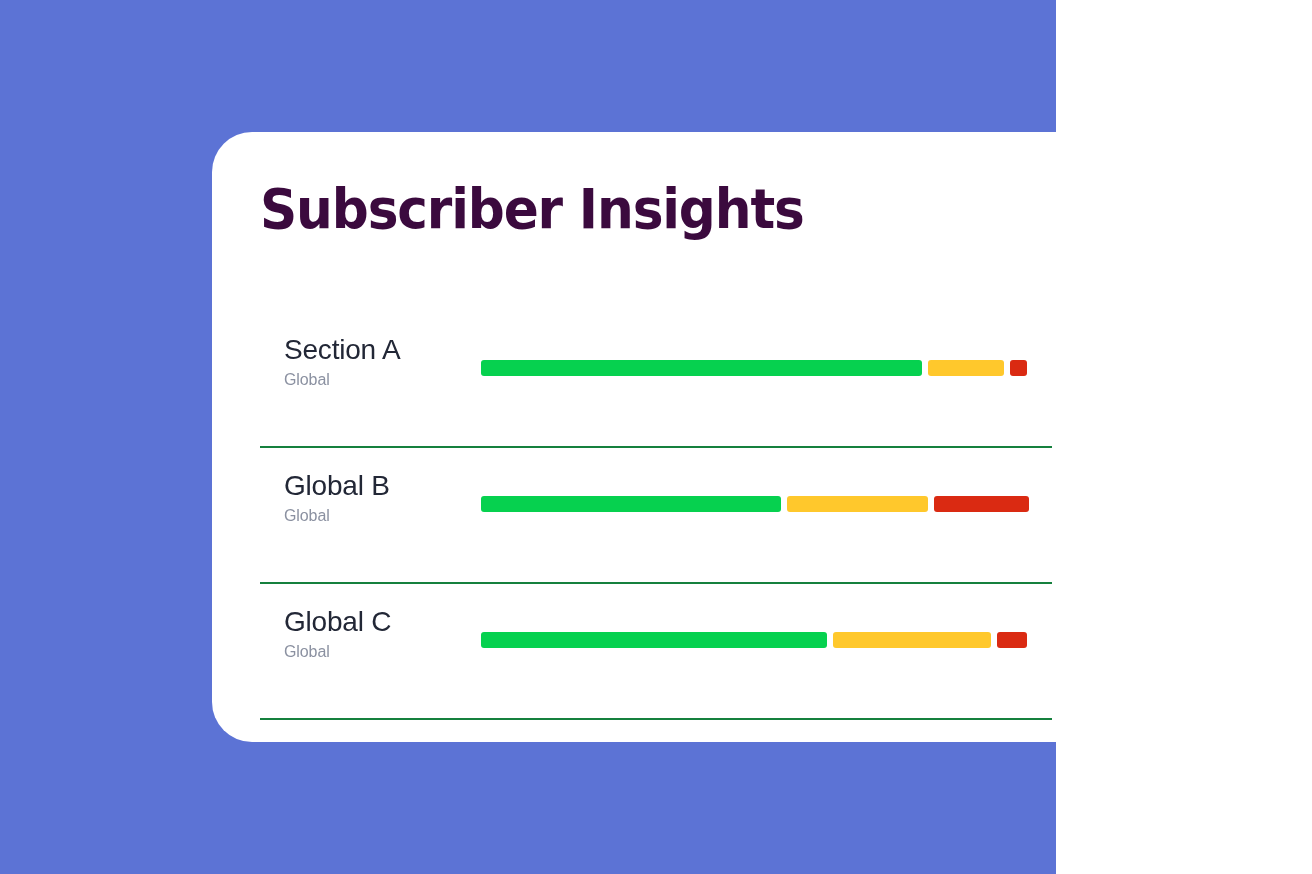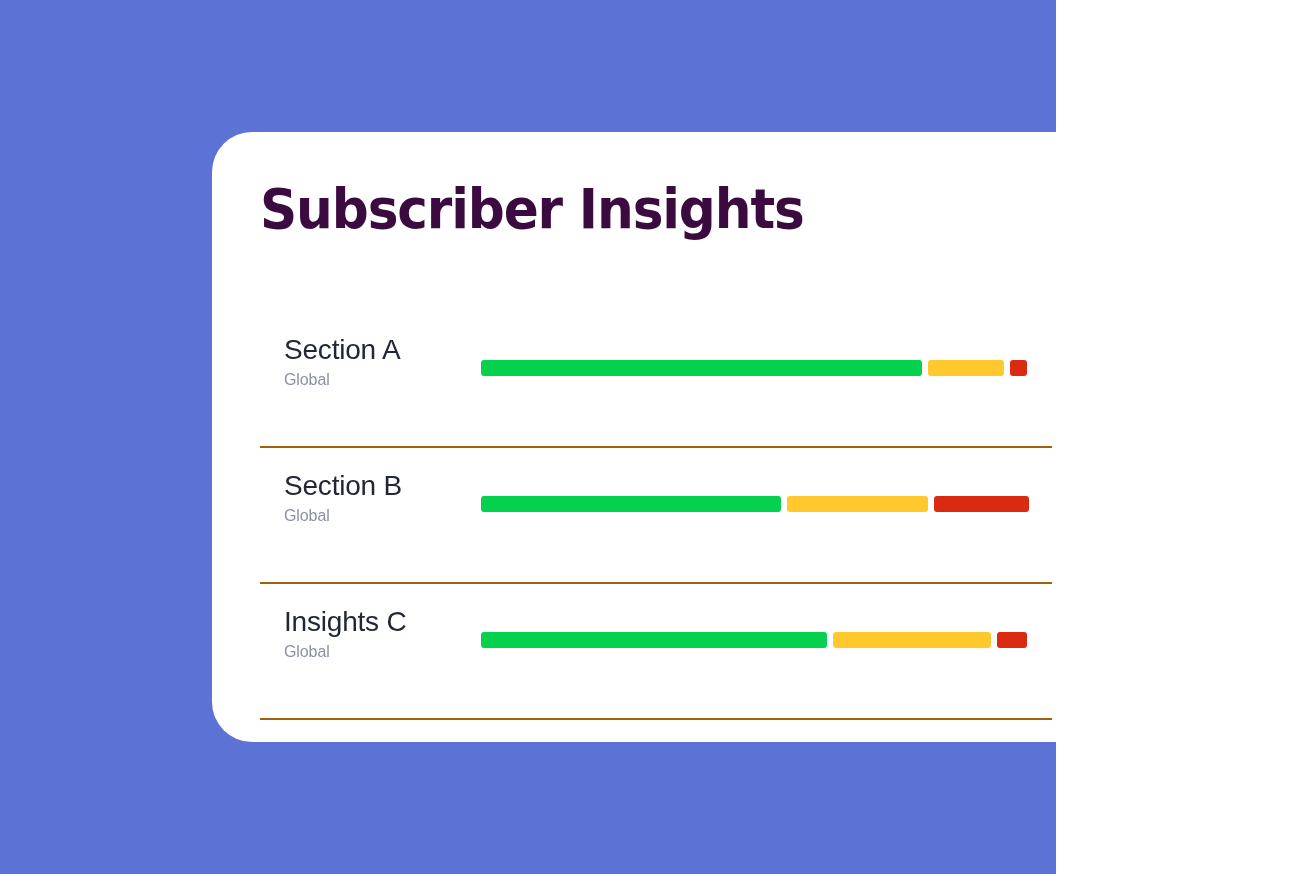--- a/index.html
+++ b/index.html
@@ -52,21 +52,21 @@
   #rows {
     position: absolute;
     left: 48px;
     top: 180px;
     width: 792px;
   }
   .row {
     position: relative;
     height: 136px;
     box-sizing: border-box;
-    border-bottom: 2px solid #a16207;
+    border-bottom: 2px solid #15803d;
   }
   .row-labels {
     position: absolute;
     left: 24px;
     top: 20px;
     width: 200px;
   }
   .row-title {
     display: block;
     font-family: "Liberation Sans", "DejaVu Sans", sans-serif;
@@ -128,35 +128,35 @@
             <div class="bar-seg" title="80.6%" style="width: 440.882px; background: rgb(6, 209, 79);"></div>
             <div class="bar-gap"></div>
             <div class="bar-seg" title="13.9%" style="width: 76.033px; background: rgb(255, 200, 44);"></div>
             <div class="bar-gap"></div>
             <div class="bar-seg" title="3.1%" style="width: 16.957px; background: rgb(218, 42, 18);"></div>
           </div>
       </div>
 
       <div class="row">
         <div class="row-labels">
-          <span class="row-title">Section B</span>
+          <span class="row-title">Global B</span>
           <span class="row-subtitle">Global</span>
         </div>
         <div class="bar-track">
             <div class="bar-seg" title="54.8%" style="width: 299.756px; background: rgb(6, 209, 79);"></div>
             <div class="bar-gap"></div>
             <div class="bar-seg" title="25.8%" style="width: 141.126px; background: rgb(255, 200, 44);"></div>
             <div class="bar-gap"></div>
             <div class="bar-seg" title="17.4%" style="width: 95.178px; background: rgb(218, 42, 18);"></div>
           </div>
       </div>
 
       <div class="row">
         <div class="row-labels">
-          <span class="row-title">Insights C</span>
+          <span class="row-title">Global C</span>
           <span class="row-subtitle">Global</span>
         </div>
         <div class="bar-track">
             <div class="bar-seg" title="63.3%" style="width: 346.251px; background: rgb(6, 209, 79);"></div>
             <div class="bar-gap"></div>
             <div class="bar-seg" title="28.9%" style="width: 158.083px; background: rgb(255, 200, 44);"></div>
             <div class="bar-gap"></div>
             <div class="bar-seg" title="5.5%" style="width: 30.085px; background: rgb(218, 42, 18);"></div>
           </div>
       </div>

